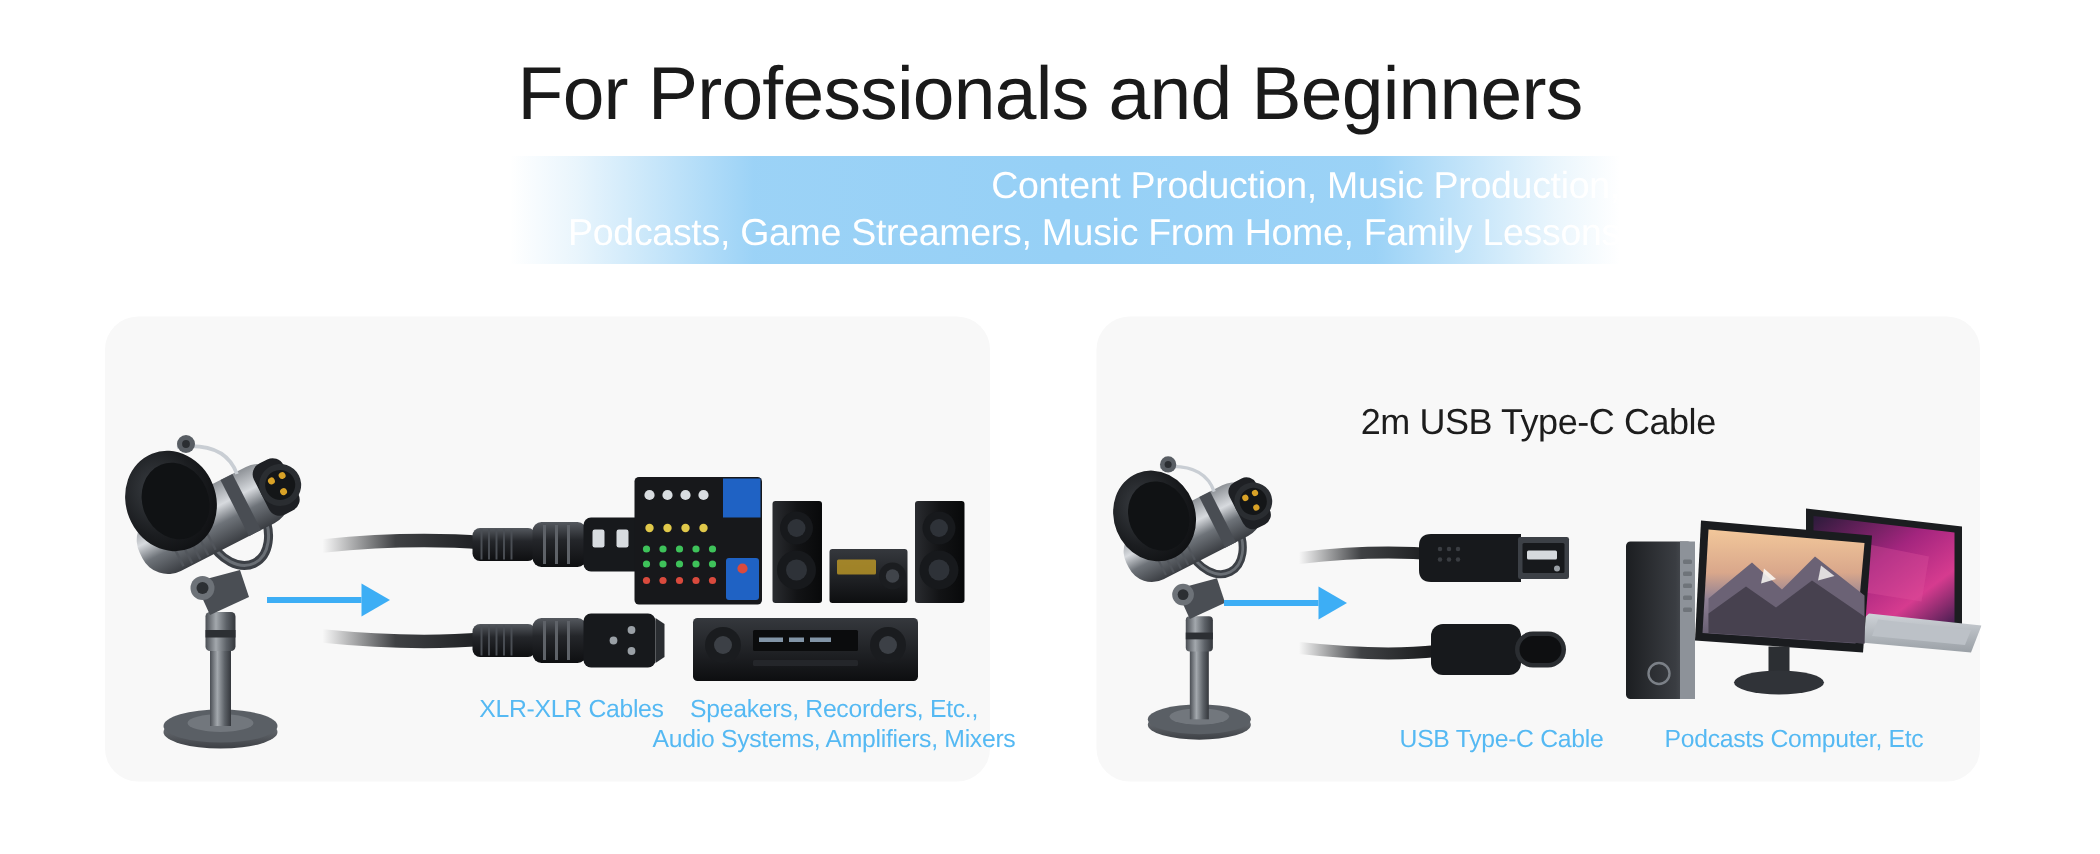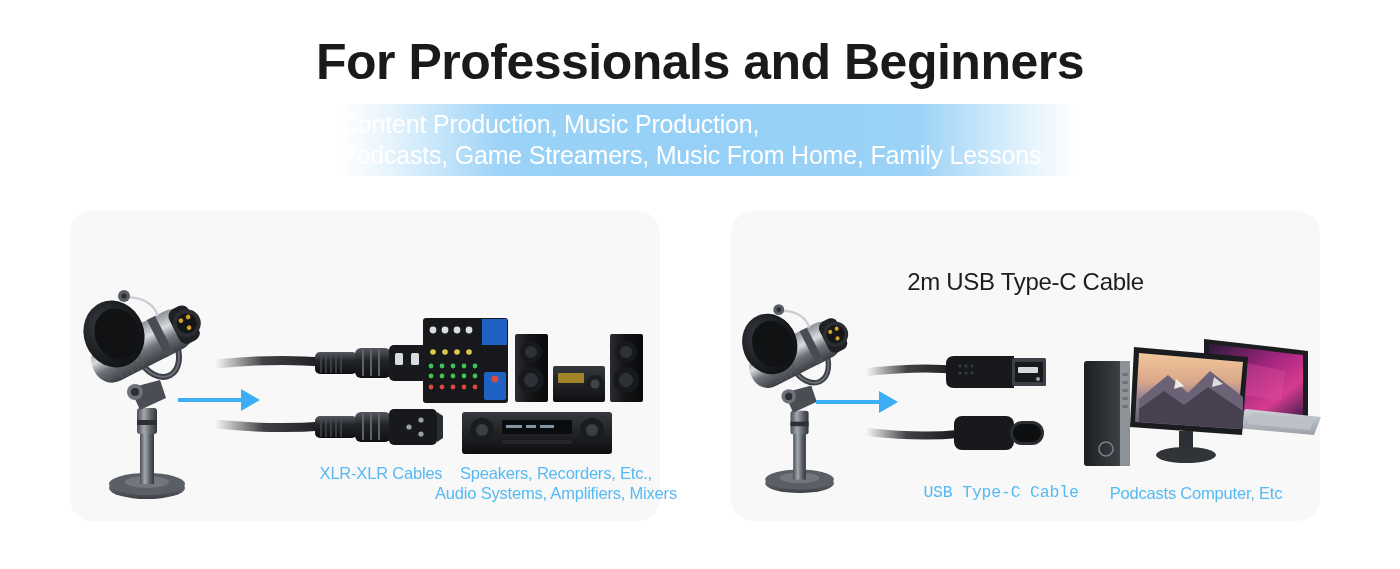--- a/index.html
+++ b/index.html
@@ -9,36 +9,36 @@
     font-family:"Liberation Sans", sans-serif;
     overflow:hidden;
     position:relative;
   }
   .page{position:relative;width:1400px;height:569px;}
 
   
   .title{
     position:absolute;left:0;top:36px;width:1400px;
     text-align:center;
-    font-size:50px;font-weight:bold;
+    font-size:50px;font-weight:normal;
     letter-spacing:-0.5px;
     color:#1a1a1a;
     line-height:1.05;
   }
   .banner{
     position:absolute;left:340px;top:104px;width:740px;height:72px;
     background:linear-gradient(to right,
       rgba(168,216,245,0) 0%,
       rgba(168,216,245,0.25) 6%,
       rgba(150,208,246,0.95) 22%,
       rgba(150,208,246,1) 50%,
       rgba(150,208,246,0.95) 78%,
       rgba(168,216,245,0.25) 94%,
       rgba(168,216,245,0) 100%);
-    display:flex;flex-direction:column;align-items:flex-start;justify-content:center;
+    display:flex;flex-direction:column;align-items:flex-end;justify-content:center;
   }
   .banner-line{
     color:#ffffff;font-size:25px;line-height:1.26;white-space:nowrap;
     letter-spacing:-0.2px;
   }
 
   
   .panel{
     position:absolute;
     background:#f8f8f8;
@@ -431,21 +431,21 @@
         <rect x="152" y="21" width="20" height="6" rx="1" fill="#d5d9dd"></rect>
         <circle cx="172" cy="33" r="2" fill="#9aa0a6"></circle>
 
         <path d="M0 86 Q55 92 92 88" stroke="url(#rfade)" stroke-width="8" fill="none" stroke-linecap="round"></path>
         <rect x="88" y="70" width="60" height="34" rx="8" fill="#17191c"></rect>
         <rect x="144" y="75" width="34" height="24" rx="12" fill="#2a2d31"></rect>
         <rect x="147" y="78" width="28" height="18" rx="9" fill="#0e0f11"></rect>
       </svg>
     </div>
 
-    <div class="caption" style="left:155px;top:272px;width:230px;font-family:Liberation Mono, monospace;">
+    <div class="caption" style="left:155px;top:272px;width:230px;">
       <span>USB Type-C Cable</span>
     </div>
 
     <div class="devices" style="left:345px;top:120px;width:245px;height:140px;">
       <svg viewBox="0 0 245 140" xmlns="http://www.w3.org/2000/svg">
         <defs>
           <linearGradient id="rtower" x1="0" y1="0" x2="1" y2="0">
             <stop offset="0" stop-color="#1c1e21"></stop>
               <stop offset="0.75" stop-color="#3a3d42"></stop>
             <stop offset="1" stop-color="#54585e"></stop>

